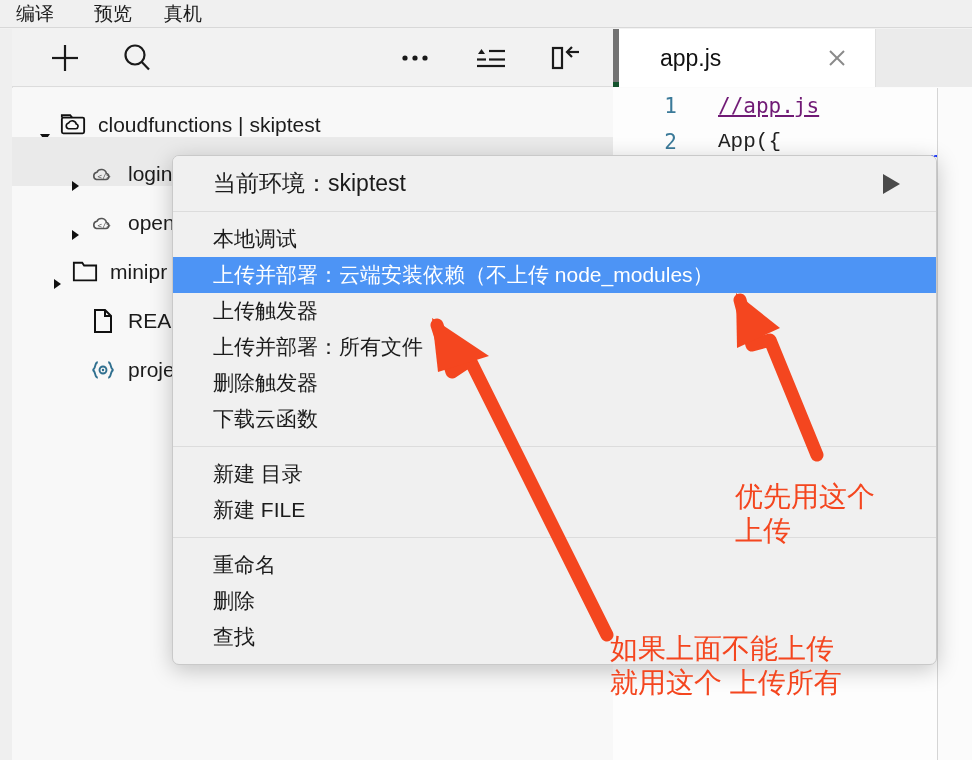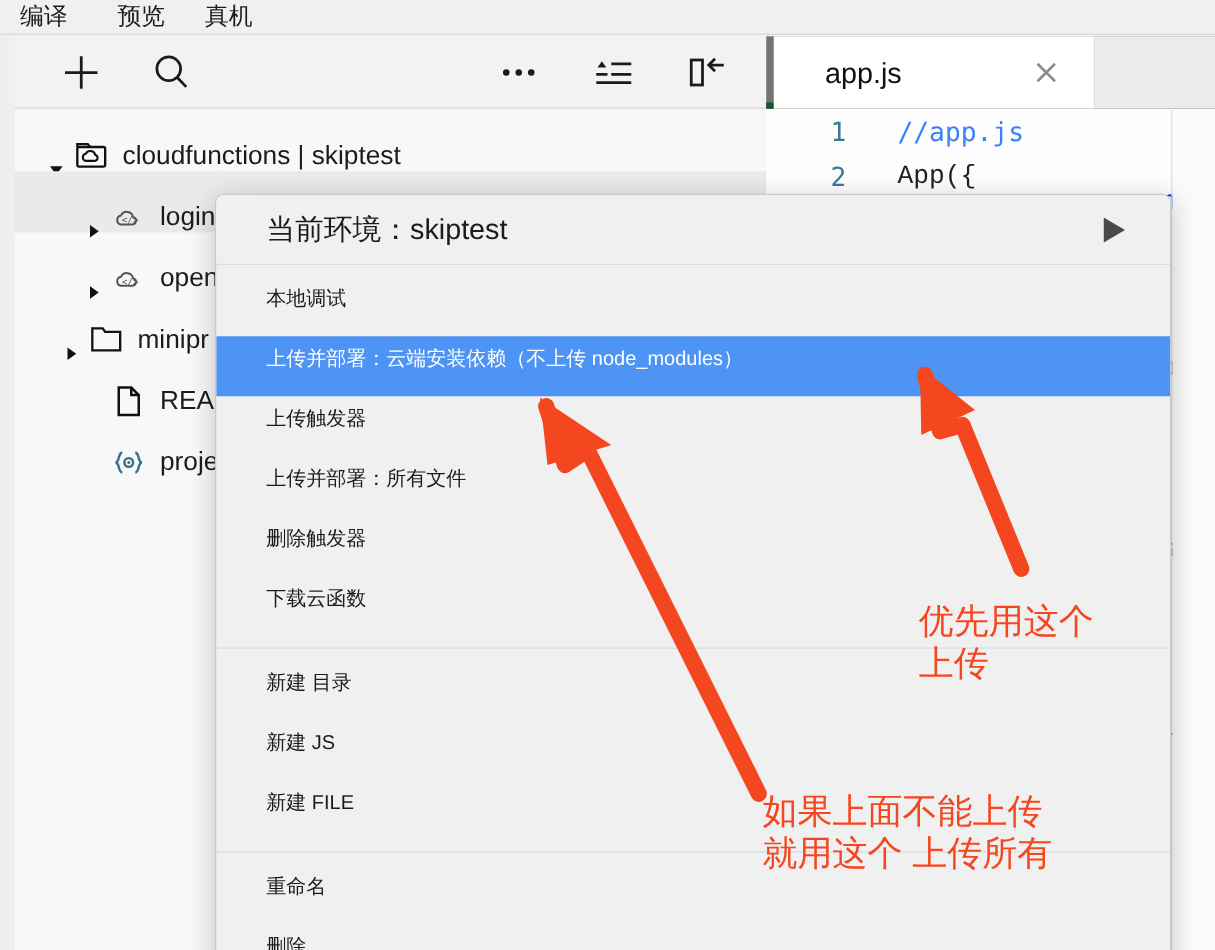--- a/index.html
+++ b/index.html
@@ -92,21 +92,21 @@
   .code{
     position:absolute;left:0;top:59px;width:359px;height:672px;
     background:#fdfdfd;overflow:hidden;
     font-family:"DejaVu Sans Mono","Liberation Mono",monospace;
     font-size:21px;
   }
   .gutter{
     position:absolute;left:40px;width:24px;text-align:right;color:#3b7a99;
   }
   .ctext{position:absolute;left:105px;white-space:pre;}
-  .c-comment{color:#3b82f6;}
+  .c-comment{color:#701a75;text-decoration:underline;}
   .c-fn{color:#1331ff;}
   .c-plain{color:#222;font-family:Liberation Mono, monospace;}
   .editor-rail{
     position:absolute;left:324px;top:59px;width:1px;height:672px;background:#d5d5d5;
   }
   .editor-scroll{
     position:absolute;left:325px;top:59px;width:34px;height:672px;
     background:#fbfbfb;
   }
 
@@ -130,22 +130,22 @@
   .ctx-header-text{font-size:23px;color:#1b1b1b;white-space:nowrap;}
   .ctx-playarrow{
     width:0;height:0;border-left:17px solid #4a4a4a;
     border-top:10px solid transparent;border-bottom:10px solid transparent;
     margin-right:14px;
   }
   .ctx-group{padding:9px 0;}
   .ctx-group + .ctx-group{border-top:1px solid #dcdcdc;}
   .ctx-item{
     height:36px;display:flex;align-items:center;
-    padding:0 22px 12px 40px;
-    font-size:16px;color:#1b1b1b;white-space:nowrap;
+    padding:0 22px 0 40px;
+    font-size:21px;color:#1b1b1b;white-space:nowrap;
   }
   .ctx-item.active{
     background:#4d94f5;color:#ffffff;
   }
 
   
   .anno{
     position:absolute;color:#f4461f;font-size:28px;line-height:34px;
     white-space:pre;font-family:"Liberation Sans","DejaVu Sans",sans-serif;
   }
@@ -334,21 +334,20 @@
       <div class="ctx-item">本地调试</div>
       <div class="ctx-item active">上传并部署：云端安装依赖（不上传 node_modules）</div>
       <div class="ctx-item">上传触发器</div>
       <div class="ctx-item">上传并部署：所有文件</div>
       <div class="ctx-item">删除触发器</div>
       <div class="ctx-item">下载云函数</div>
     </div>
 
     <div class="ctx-group">
       <div class="ctx-item">新建 目录</div>
-      <div class="ctx-item">新建 JS</div>
       <div class="ctx-item">新建 FILE</div>
     </div>
 
     <div class="ctx-group">
       <div class="ctx-item">重命名</div>
       <div class="ctx-item">删除</div>
       <div class="ctx-item">查找</div>
     </div>
   </div>
 

